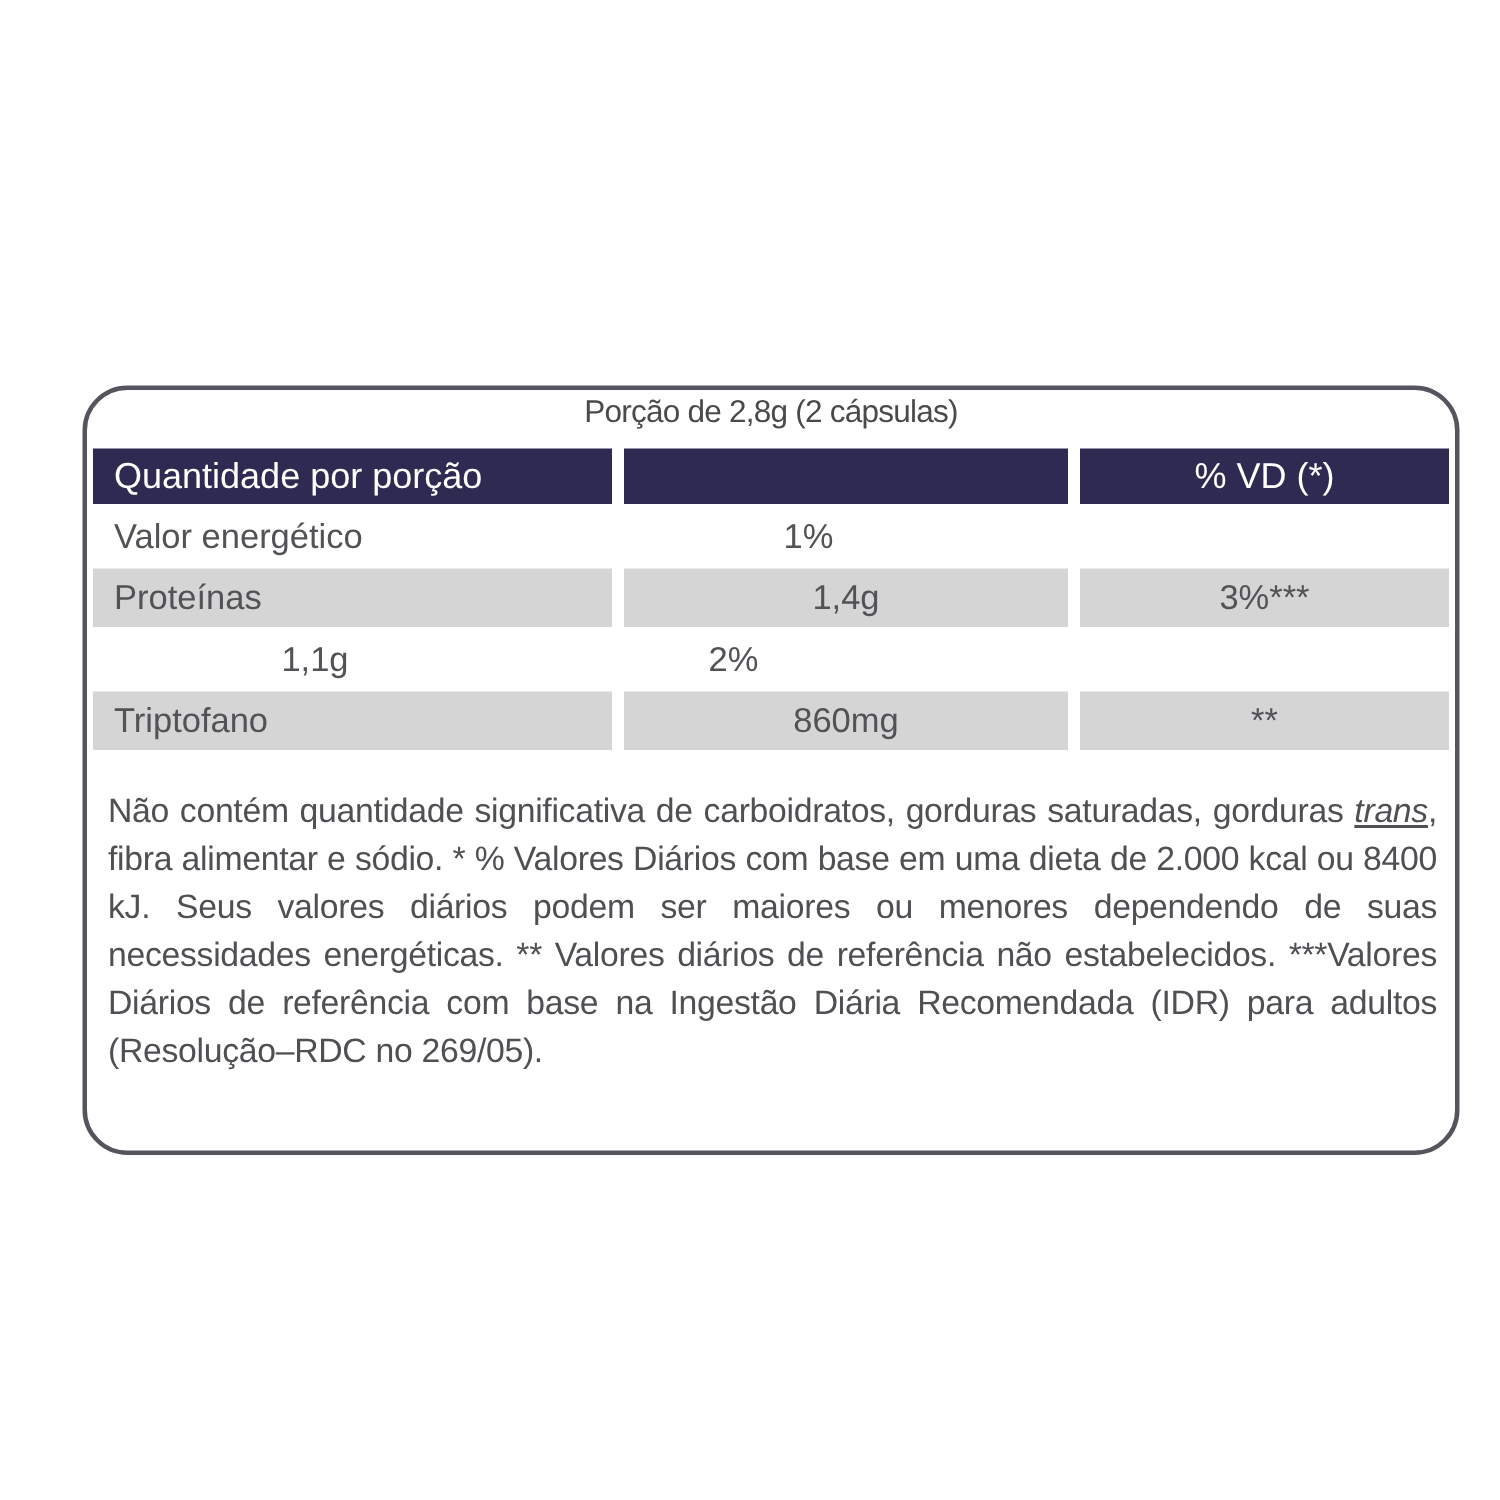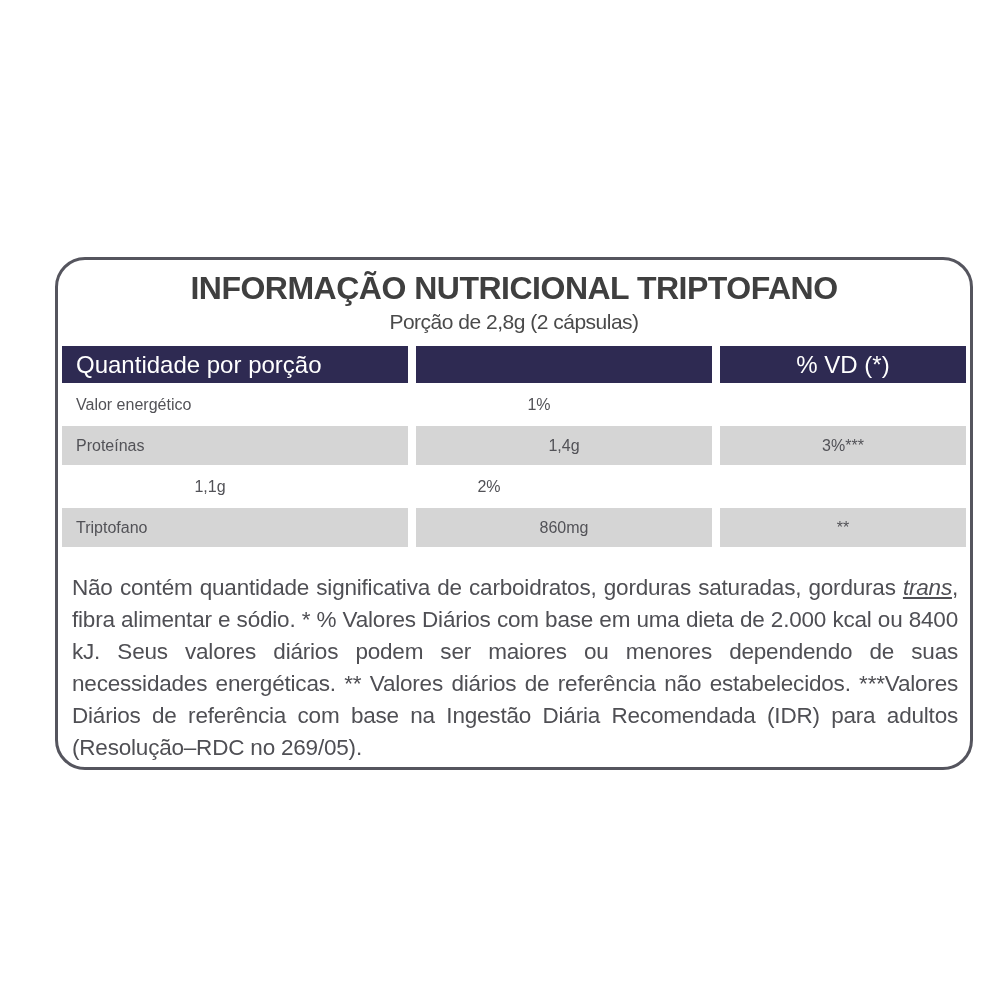--- a/index.html
+++ b/index.html
@@ -43,21 +43,21 @@
   .nrow {
     display: flex;
     gap: 8px;
     height: 39px;
     margin-bottom: 2px;
   }
   .nrow.header-row { height: 37px; }
   .cell {
     display: flex;
     align-items: center;
-    font-size: 16px;
+    font-size: 23px;
     color: #525257;
     background: transparent;
   }
   .c1 { width: 346px; padding-left: 14px; justify-content: flex-start; }
   .c2 { width: 296px; justify-content: center; }
   .c3 { width: 246px; justify-content: center; }
   .header-row .cell {
     background: var(--header-bg, #2e2a52);
     color: #ffffff;
     font-size: 24px;
@@ -75,21 +75,20 @@
     color: #4f4f54;
     text-align: justify;
   }
   .footnote em { font-style: italic; text-decoration: underline; }
 </style>
 </head>
 <body>
 
 <div class="label-box">
 
-  <h1 class="label-title">INFORMAÇÃO NUTRICIONAL TRIPTOFANO</h1>
   <h2 class="label-subtitle">Porção de 2,8g (2 cápsulas)</h2>
 
   <div class="ntable">
 
     <div class="nrow header-row">
       <div class="cell c1">Quantidade por porção</div>
       <div class="cell c2"></div>
       <div class="cell c3">% VD (*)</div>
     </div>
 

